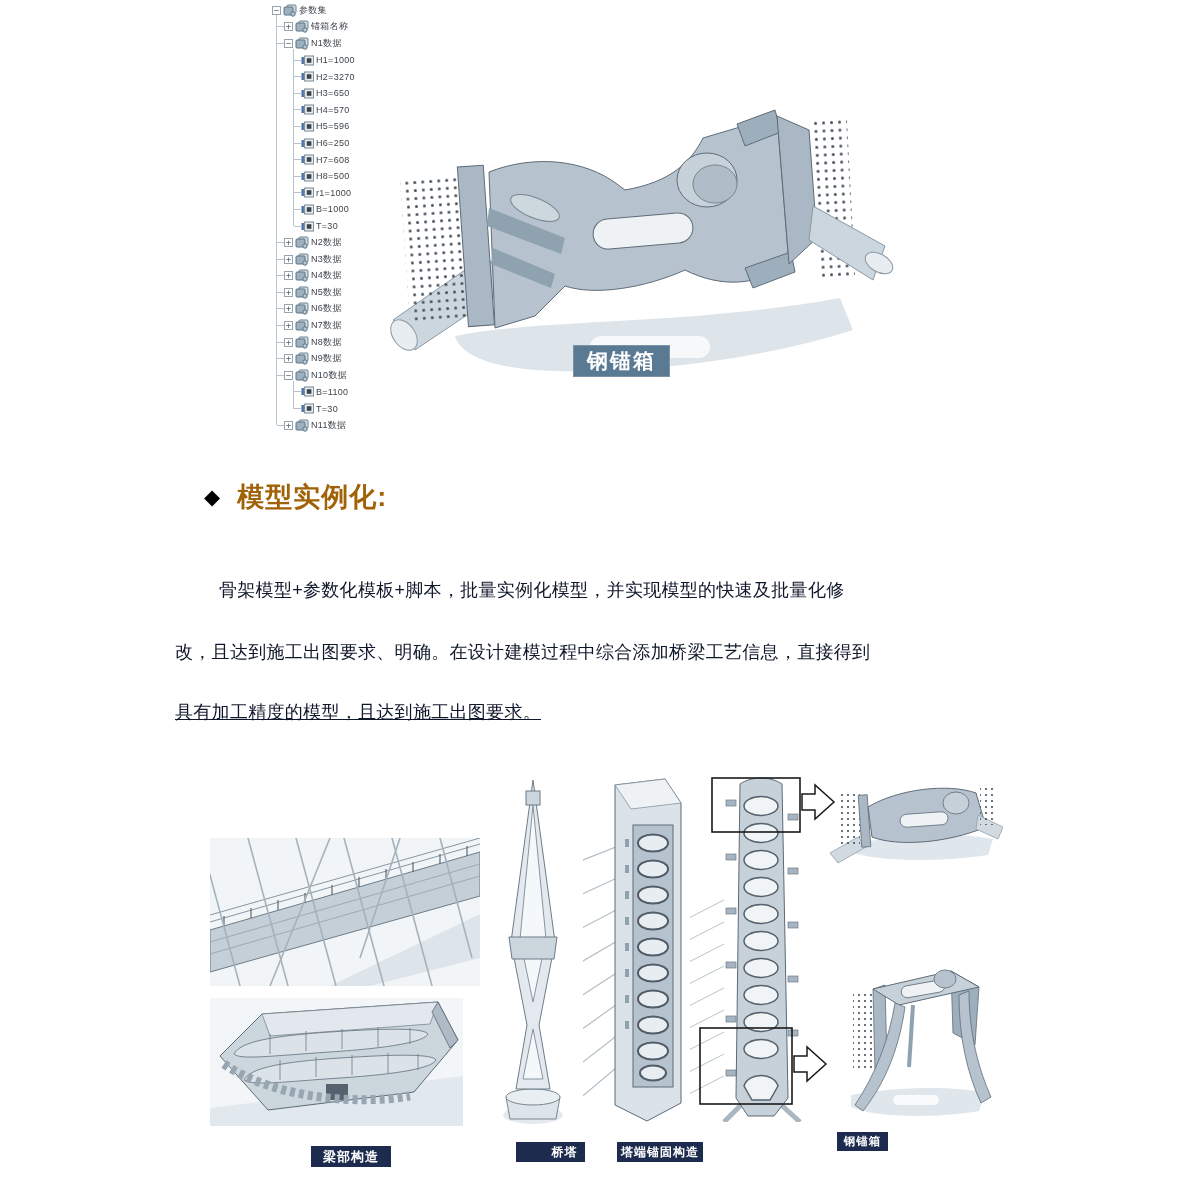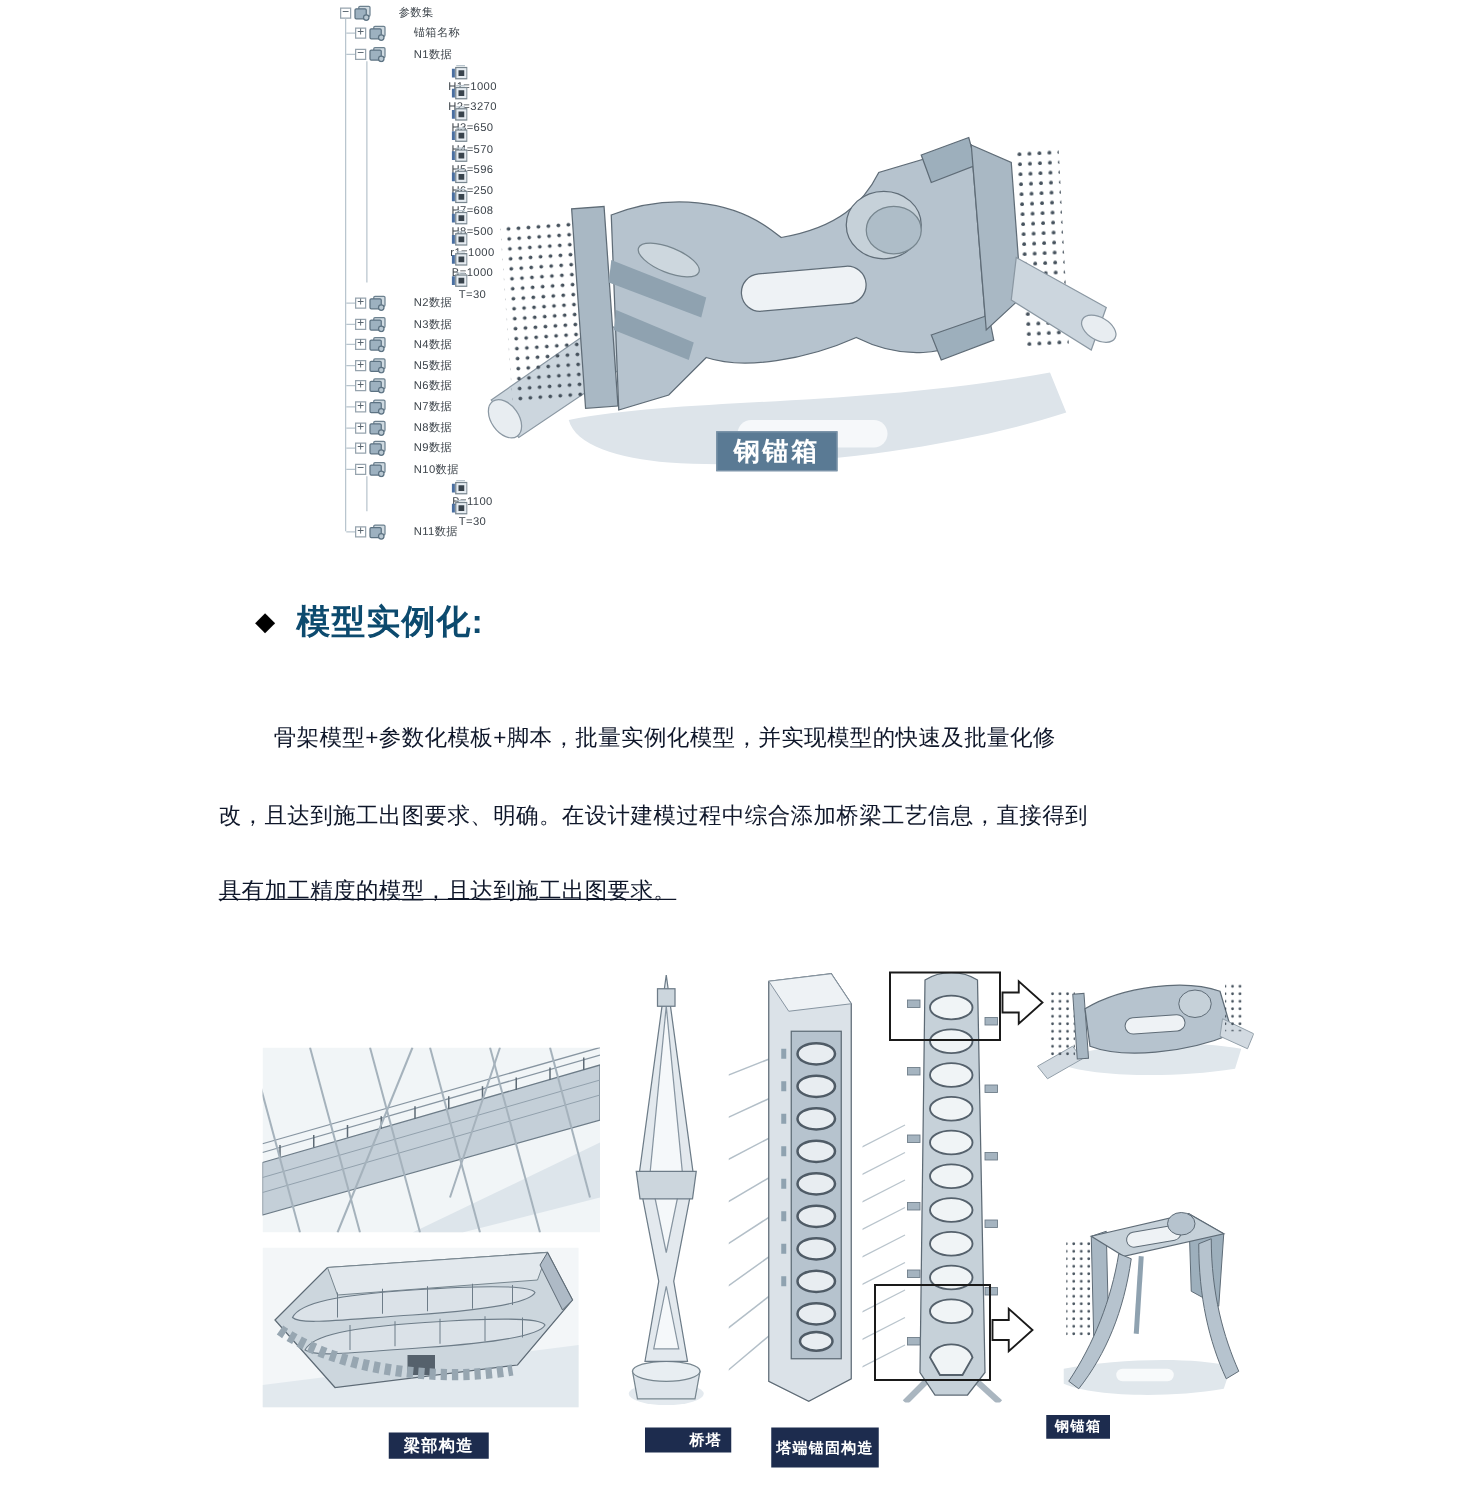--- a/index.html
+++ b/index.html
@@ -4,48 +4,48 @@
 <style>
   html,body{margin:0;padding:0;background:#ffffff;}
   .page{position:relative;width:1184px;height:1197px;background:#ffffff;
         font-family:"Liberation Sans",sans-serif;overflow:hidden;}
 
   
   .tree{position:absolute;left:272px;top:2px;width:170px;height:436px;}
   .trow{display:flex;align-items:center;height:16.6px;font-size:9px;color:#3d444b;white-space:nowrap;}
   .lvl0{padding-left:0;}
   .lvl1{padding-left:5px;}
-  .lvl2{padding-left:22px;flex-direction:column;}
+  .lvl2{padding-left:22px;}
   .lvl1::before,.lvl2::before{content:"";width:7px;border-top:1px solid #b9c5ce;}
   .toggle{width:9px;height:9px;border:1px solid #97a4ae;background:#fff;color:#5a6670;
           font-size:9px;line-height:6px;text-align:center;box-sizing:border-box;flex:none;
           margin-right:2px;font-family:"DejaVu Sans Mono",monospace;}
   .nicon{flex:none;margin-right:2px;display:inline-flex;}
-  .tlabel{margin-left:20px;letter-spacing:.3px;}
+  .tlabel{margin-left:0;letter-spacing:.3px;}
   .vline{position:absolute;border-left:1px solid #b9c5ce;width:0;}
   .vl-trunk{left:4px;top:13px;height:410px;}
   .vl-n1{left:21px;top:47px;height:177px;}
   .vl-n10{left:21px;top:379px;height:28px;}
 
   
   .fig{position:absolute;}
   .caption{position:absolute;display:flex;align-items:center;justify-content:center;
            color:#ffffff;font-weight:bold;white-space:nowrap;}
   .cap-slate{left:573px;top:345px;width:97px;height:32px;background:#5a7a94;
              font-size:21px;letter-spacing:2px;border:1px solid #7b93a8;box-sizing:border-box;}
   .cap-navy{background:#1d2c4e;letter-spacing:1px;}
   .cap-beam{left:311px;top:1146px;width:80px;height:21px;font-size:13px;}
   .cap-tower{left:516px;top:1142px;width:41px;height:20px;font-size:12px;padding-left:28px;}
-  .cap-toweranchor{left:617px;top:1142px;width:86px;height:32px;font-size:12px;}
+  .cap-toweranchor{left:617px;top:1142px;width:86px;height:20px;font-size:12px;}
   .cap-anchorbox{left:837px;top:1132px;width:51px;height:19px;font-size:11.5px;}
 
   
   .heading{position:absolute;left:204px;top:479px;display:flex;align-items:center;gap:17px;}
   .diamond{font-size:21px;color:#000;}
-  .htext{font-size:27px;font-weight:bold;color:#0c4a6e;letter-spacing:1px;}
+  .htext{font-size:27px;font-weight:bold;color:#a16207;letter-spacing:1px;}
   .pline{position:absolute;font-size:18px;color:#0f172a;letter-spacing:.3px;white-space:nowrap;}
   .pl1{left:219px;top:578px;}
   .pl2{left:175px;top:640px;}
   .pl3{left:175px;top:700px;text-decoration:underline;}
 </style>
 </head>
 <body>
 
 <div class="page">
 

